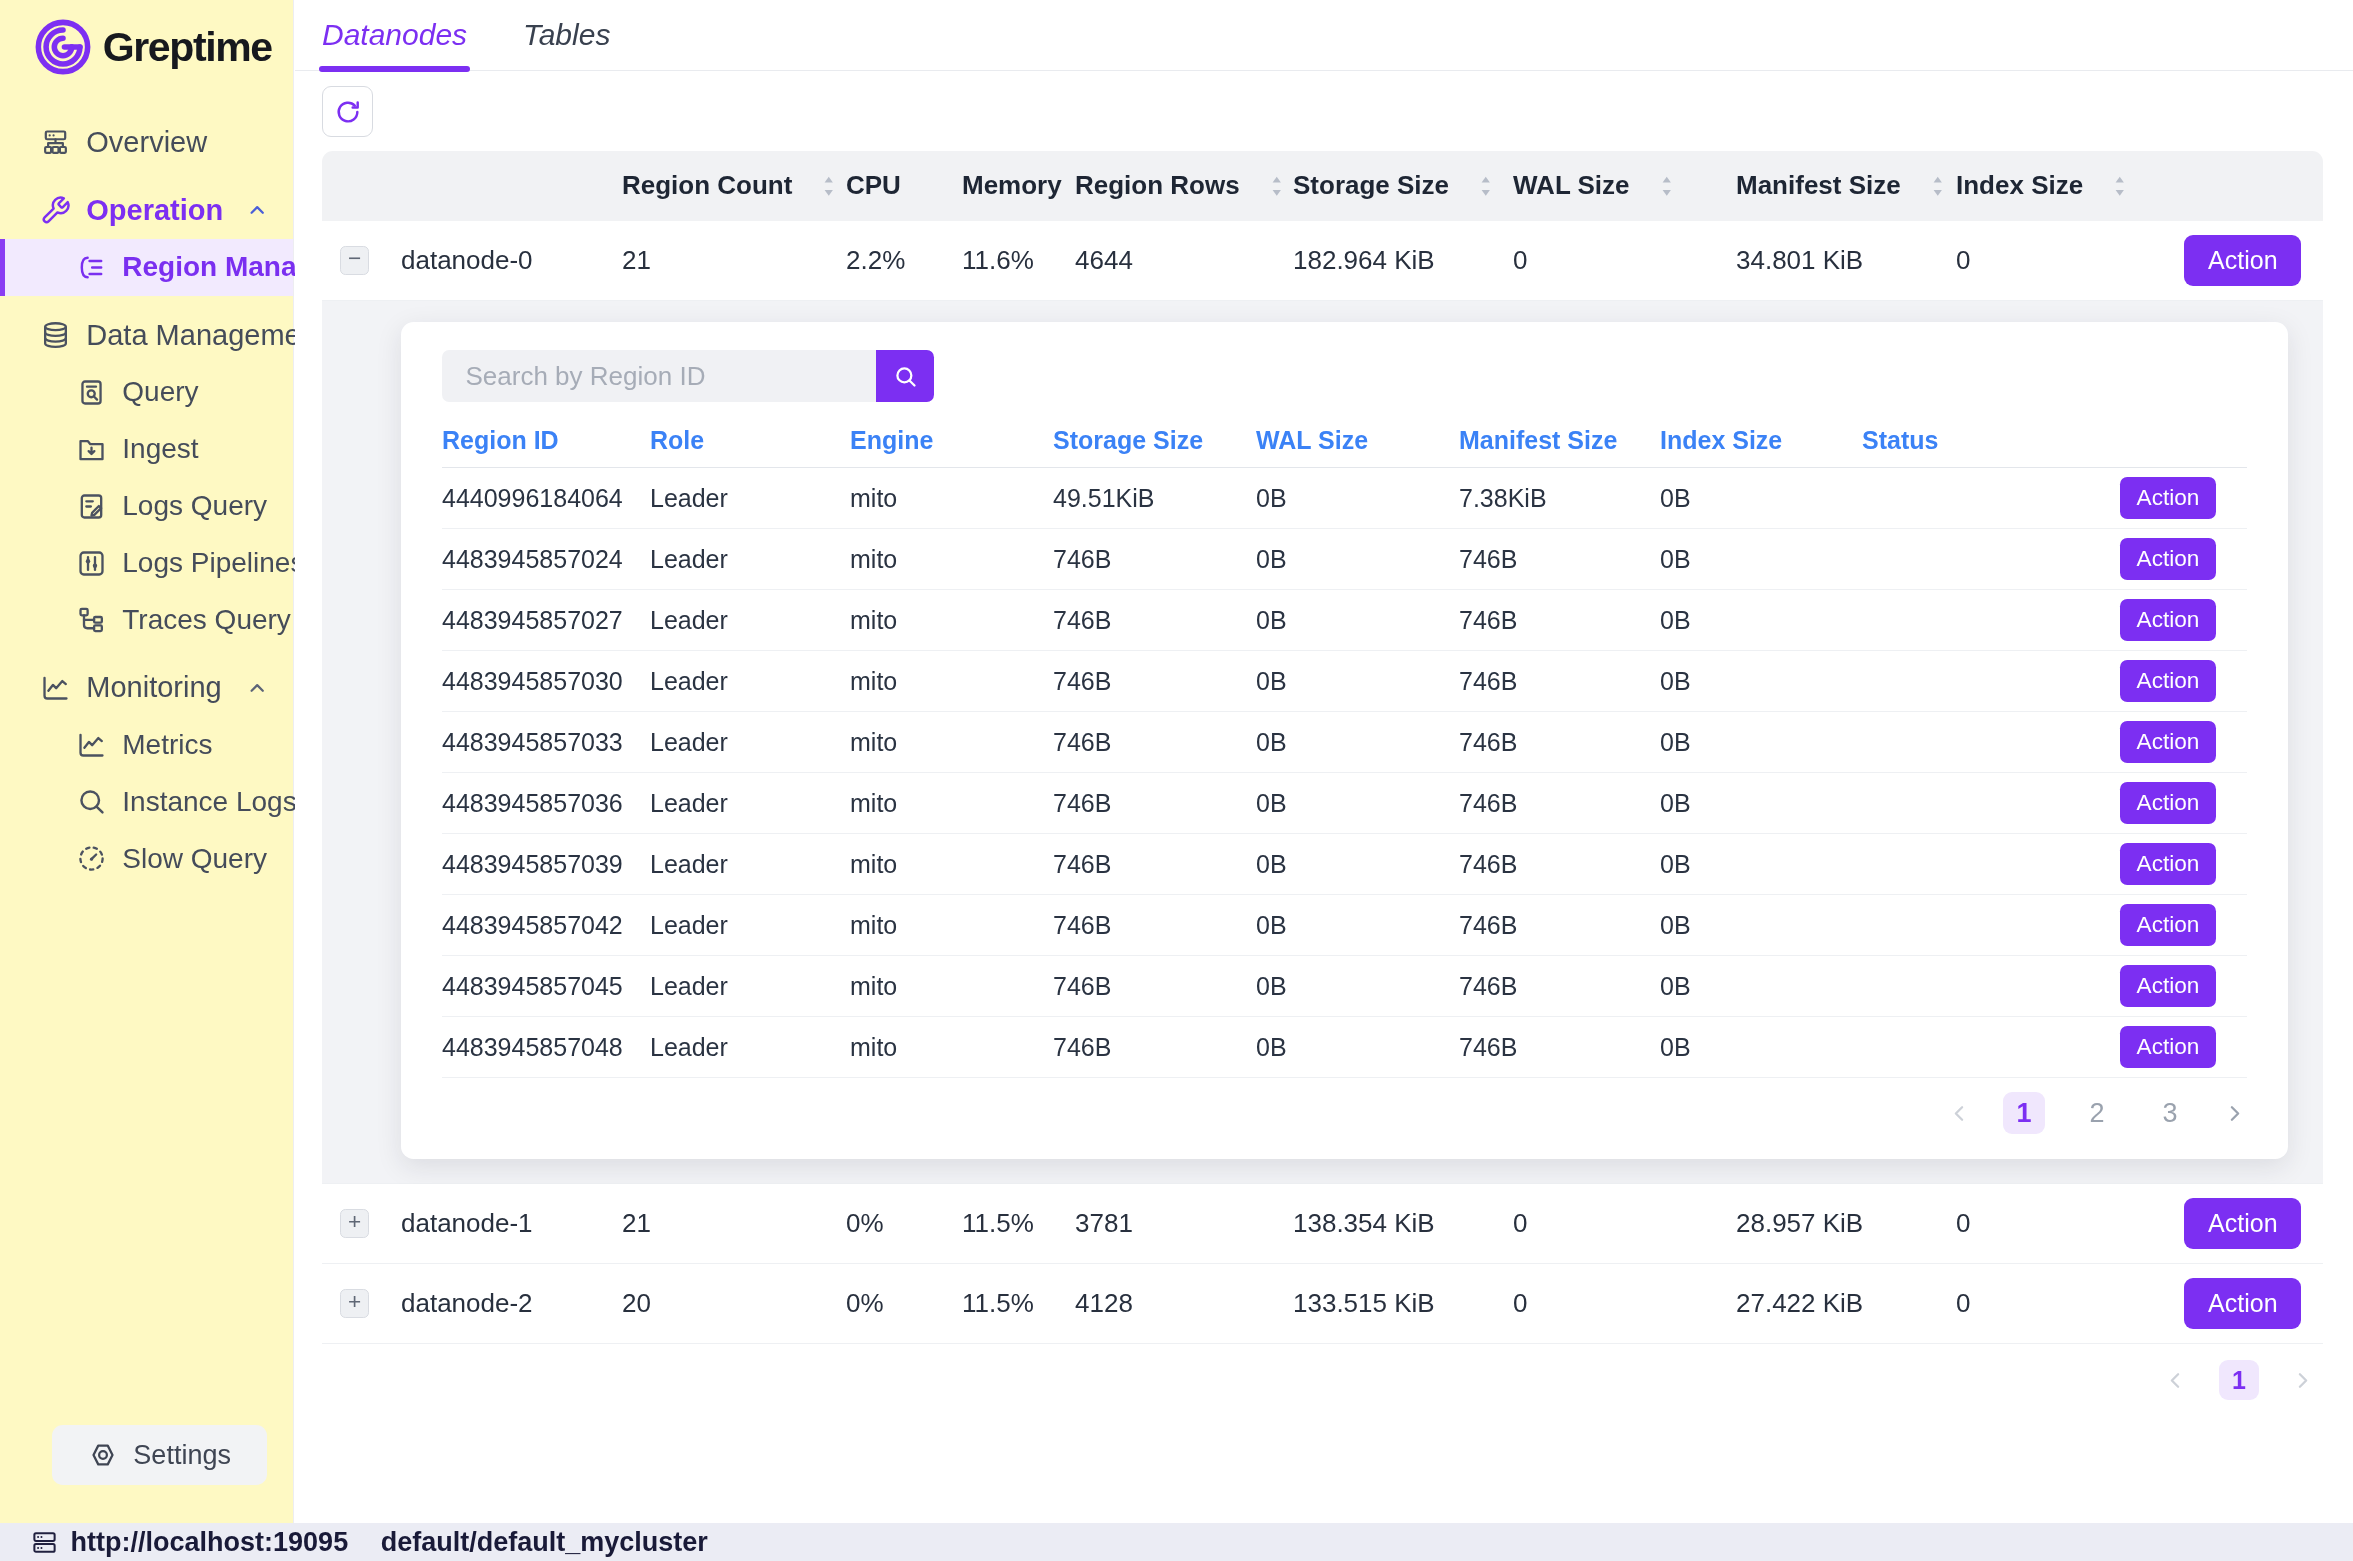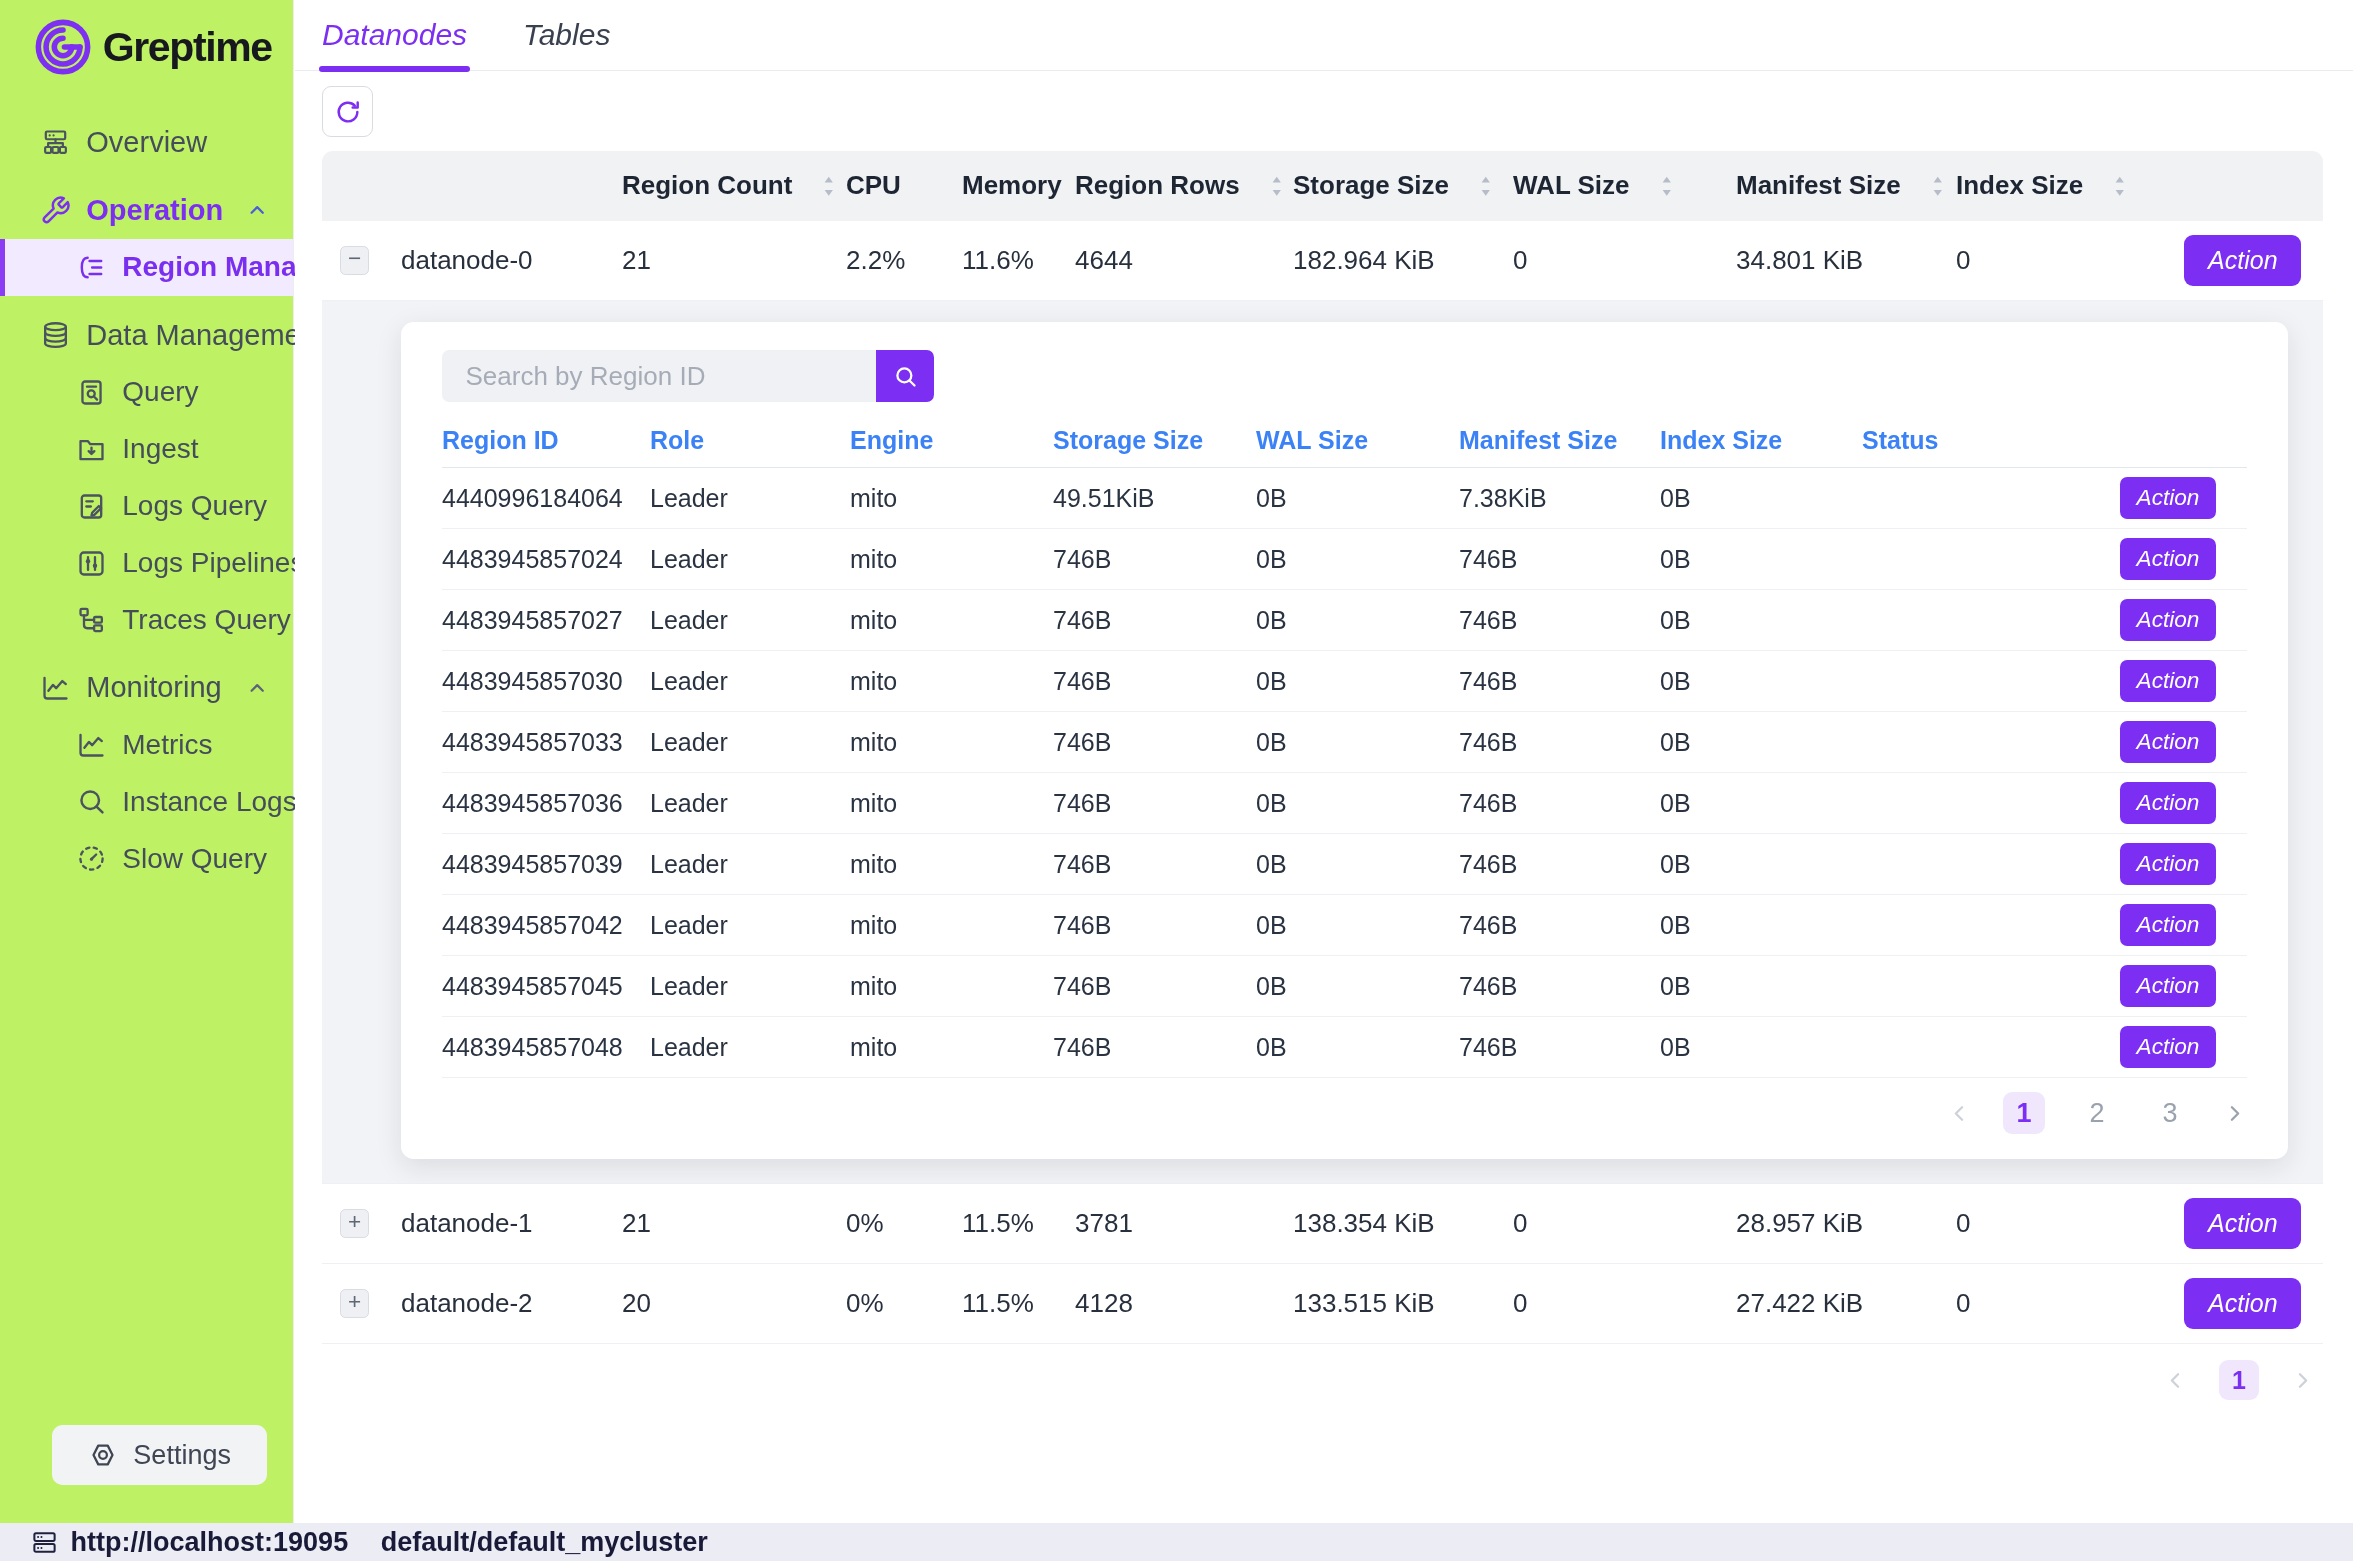--- a/index.html
+++ b/index.html
@@ -5,21 +5,21 @@
   html,body{margin:0;padding:0;}
   body{
     width:2354px;height:1561px;position:relative;overflow:hidden;background:#fff;
     font-family:"Liberation Sans","DejaVu Sans",sans-serif;color:#252e3c;
     -webkit-font-smoothing:antialiased;
   }
   .icon{display:inline-flex;align-items:center;justify-content:center}
   .icon svg{width:100%;height:100%}
 
   
-  .sidebar{position:absolute;left:0;top:0;bottom:38px;width:293px;background:#bef264;border-right:1.8px solid #ededf1;}
+  .sidebar{position:absolute;left:0;top:0;bottom:38px;width:293px;background:#fef9c3;border-right:1.8px solid #ededf1;}
   .logo{display:flex;align-items:center;gap:10.8px;margin:18px 0 0 34px;}
   .logo-mark{width:58px;height:58px;flex:none;}
   .logo-text{font-size:41px;font-weight:800;color:#17191e;letter-spacing:-1.4px;}
   .nav{margin-top:38px;}
   .nav-item{display:flex;align-items:center;height:57px;cursor:pointer;font-size:28px;color:#454c5a;position:relative;}
   .nav-item.top{padding-left:40px;font-size:29px;}
   .nav-item.top:not(:first-child){margin-top:10.8px;}
   .nav-item.sub{padding-left:76px;}
   .ni-icon{width:31px;height:31px;margin-right:15.3px;flex:none;color:#4b5260;}
   .ni-label{white-space:nowrap;}
@@ -49,21 +49,21 @@
   .dn-grid{display:grid;grid-template-columns:79px 221px 224px 116px 113px 218px 220px 223px 220px 108px 1fr;align-items:center;}
   .dn-header{height:70px;background:var(--header-bg,#f1f2f4);border-radius:10.8px 10.8px 0 0;font-size:26px;font-weight:700;color:#1e2634;}
   .hcell{display:flex;align-items:center;gap:30px;white-space:nowrap;}
   .sorter{width:13.5px;height:24.4px;flex:none;}
   .dn-row{height:79px;background:#fff;border-bottom:1.8px solid #eef0f3;font-size:26px;color:#28303e;}
   .expand-cell{padding-left:18px;}
   .expand-btn{width:29px;height:29px;border:1.8px solid #d9dce2;border-radius:5.4px;background:#eef0f3;color:#5f6775;font-size:22.6px;line-height:1;
     display:grid;place-items:center;cursor:pointer;padding:0 0 1.8px 0;font-family:inherit;}
   .cell{white-space:nowrap;}
   .action-cell{justify-self:end;padding-right:21.7px;}
-  .btn{background:var(--accent,#7c2ff2);color:#fff;border:none;border-radius:9px;font-family:inherit;cursor:pointer;font-style:italic;}
+  .btn{background:var(--accent,#7c2ff2);color:#fff;border:none;border-radius:9px;font-family:inherit;cursor:pointer;}
   .action-lg{width:117px;height:51px;font-size:25px;}
 
   
   .region-panel{background:var(--panel-bg,#f2f3f6);padding:21.7px 35px 23.5px 79px;border-bottom:1.8px solid #eef0f3;}
   .region-card{background:#fff;border-radius:12.6px;box-shadow:0 7.2px 27px rgba(25,28,45,.10);padding:28px 41px 18px;}
   .search-row{display:flex;}
   .search-box{display:flex;width:492px;height:52px;}
   .search-box input{flex:1;background:#f0f1f4;border:none;border-radius:7.2px 0 0 7.2px;padding:0 23.5px;font-size:26px;color:#2a3342;font-family:inherit;outline:none;min-width:0;}
   .search-box input::placeholder{color:#a6acb7;}
   .search-btn{width:58px;border:none;border-radius:0 7.2px 7.2px 0;background:var(--accent,#7c2ff2);display:grid;place-items:center;cursor:pointer;padding:0;}

